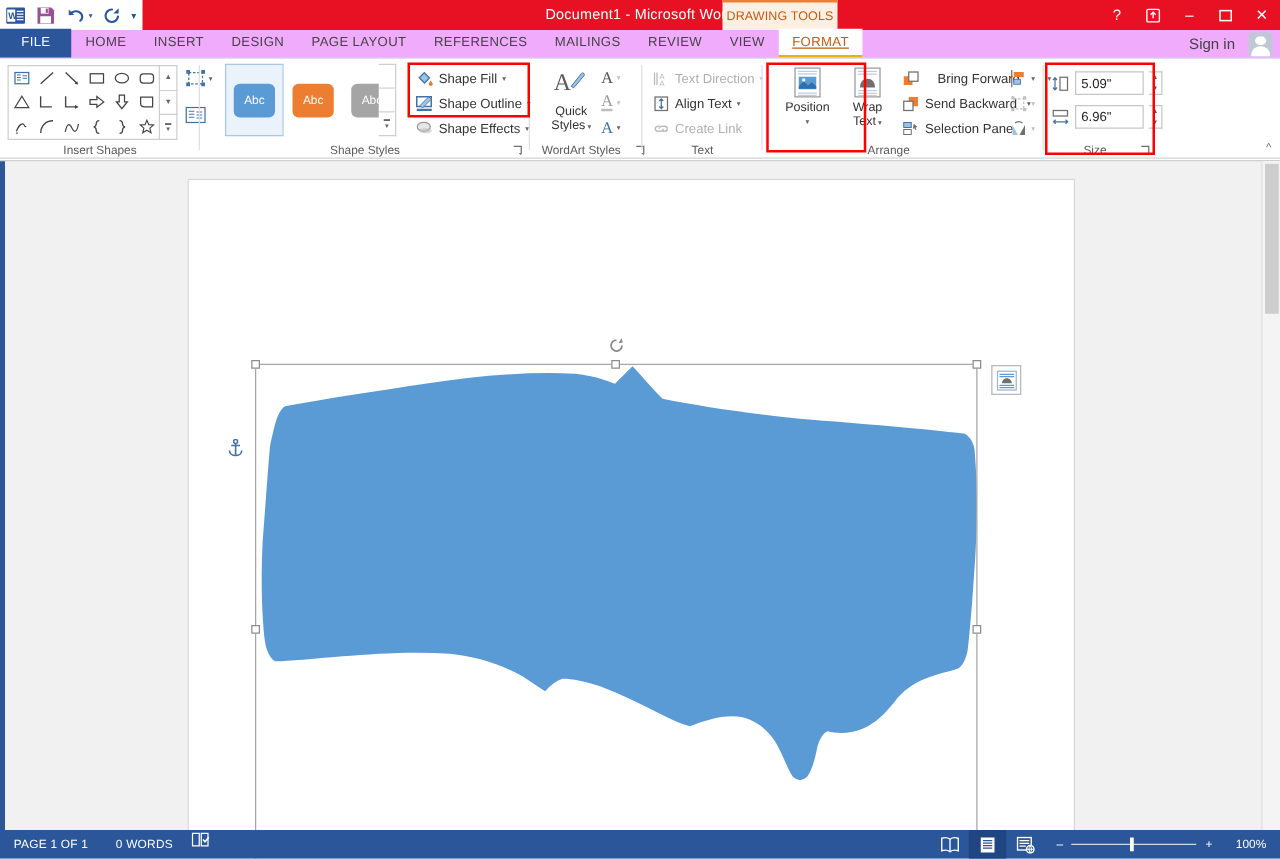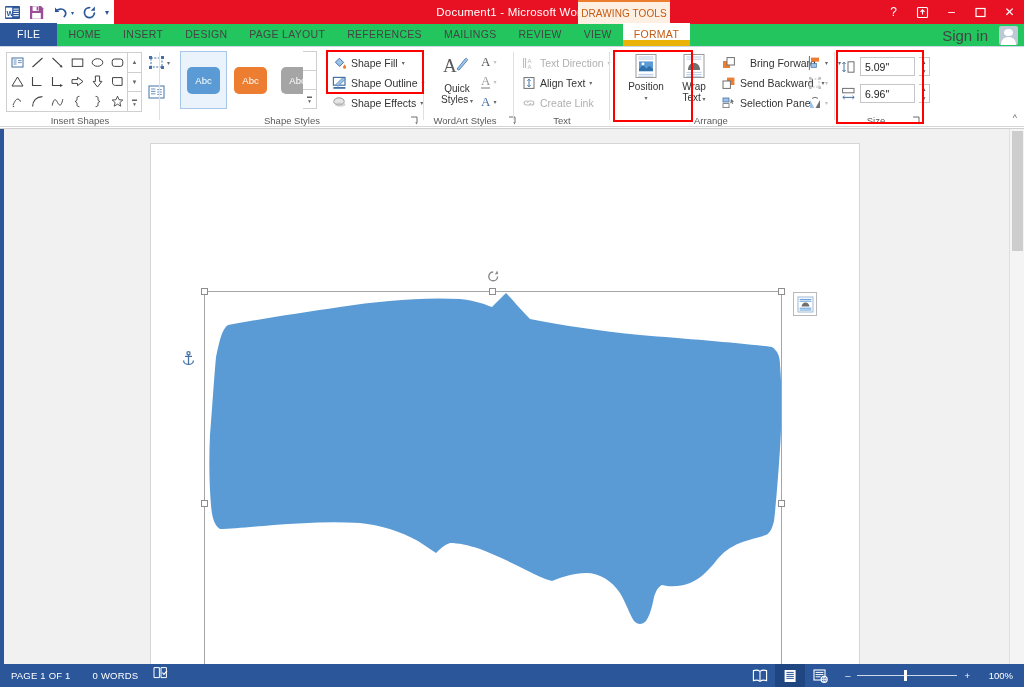--- a/index.html
+++ b/index.html
@@ -35,33 +35,33 @@
     display: flex; align-items: center; gap: 0px;
   }
   .winbtn {
     width: 29px; height: 24px; display: flex; align-items: center;
     justify-content: center; color: #fff; font-size: 12px;
   }
 
   
   .tabstrip {
     position: absolute; top: 24px; left: 0; width: 1024px; height: 23px;
-    background: #22c55e; display: flex; align-items: flex-end;
+    background: #f0abfc; display: flex; align-items: flex-end;
     border-bottom: 1px solid #ced7e3;
   }
   .tab {
     height: 23px; line-height: 23px; padding: 0 11px;
     font-size: 10.5px; color: #444; letter-spacing: .3px;
   }
   .tab.file { background: #2B579A; color: #fff; padding: 0 17px; }
   .tab.ctx  { color: #C55A11; background: #fff; }
-  .tab.ctx.active { border-bottom: 6px solid #eab308; }
+  .tab.ctx.active { border-bottom: 2px solid #eab308; text-decoration: underline; }
   .signin {
     position: absolute; right: 36px; top: 24px; height: 28px; line-height: 23px;
-    font-size: 15px; color: #444;
+    font-size: 12px; color: #444;
   }
   .avatar {
     position: absolute; right: 6px; top: 26px; width: 19px; height: 19px;
     background: #bfc9d6; border-radius: 2px;
   }
   .avatar:after {
     content:''; position:absolute; left:5px; top:3px; width:9px; height:7px;
     background:#fff; border-radius:50%;
   }
   .avatar:before {

